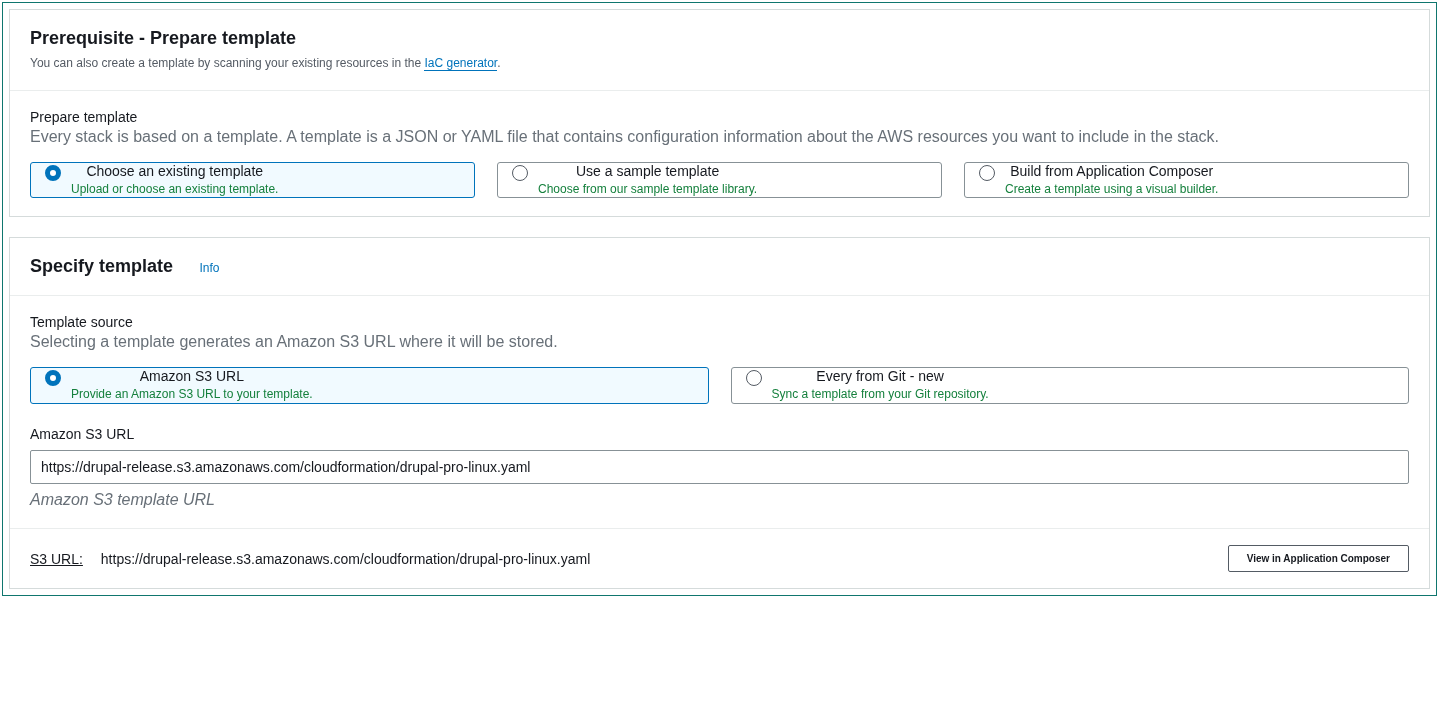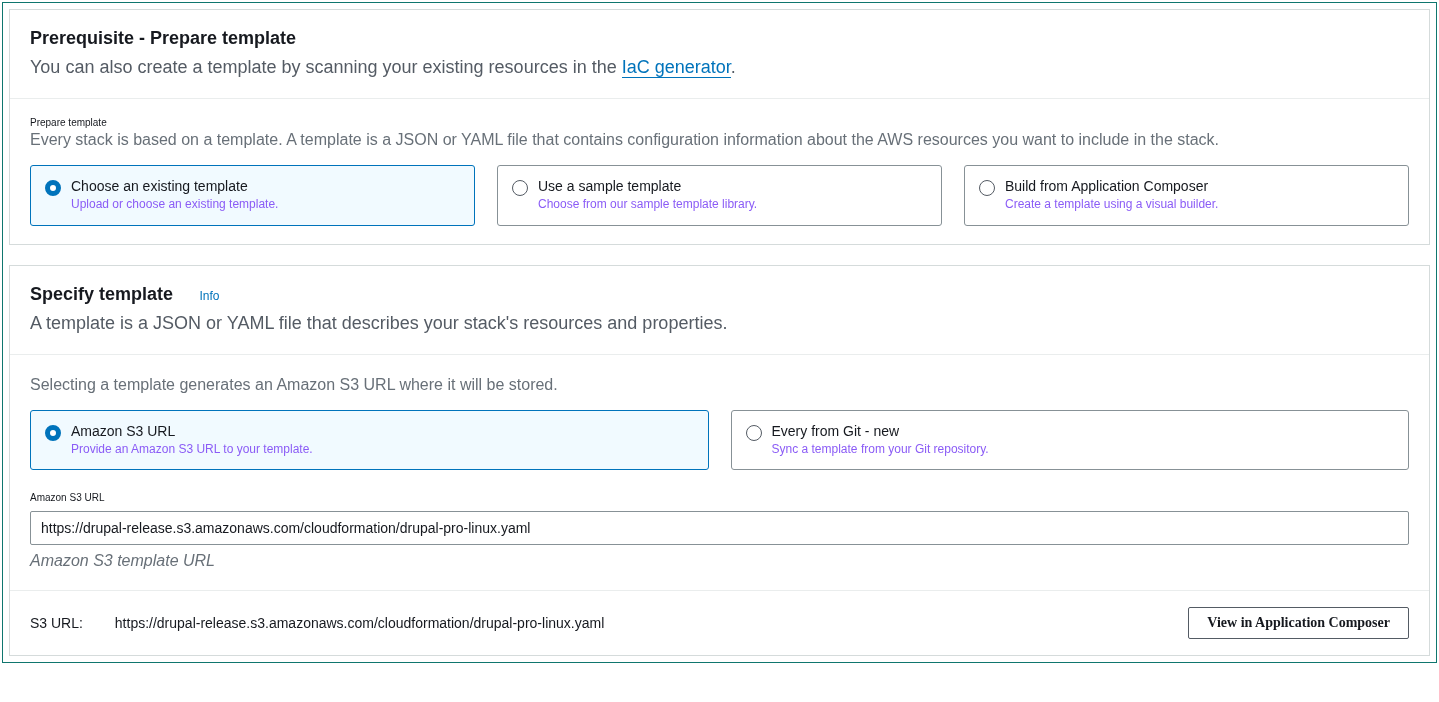--- a/index.html
+++ b/index.html
@@ -41,39 +41,39 @@
 
     .info-link {
       font-size: 12px;
       font-weight: 400;
       color: #0073bb;
       margin-left: 22px;
       cursor: pointer;
     }
 
     .panel-desc {
-      font-size: 18px;
+      font-size: 12px;
       color: #545b64;
       margin-top: 6px;
       line-height: 1.4;
     }
 
     .inline-link {
       color: #0073bb;
       text-decoration: none;
       border-bottom: 1px solid #0073bb;
       cursor: pointer;
     }
 
     .section {
       padding: 18px 20px;
     }
 
     .field-label {
-      font-size: 10px;
+      font-size: 14px;
       color: #16191f;
       font-weight: 400;
     }
 
     .field-hint {
       font-size: 16px;
       color: #687078;
       margin-top: 2px;
       line-height: 1.3;
     }
@@ -81,26 +81,27 @@
     .option-row {
       display: flex;
       gap: 22px;
       margin-top: 14px;
     }
 
     .option-card {
       flex: 1;
       border: 1px solid #879196;
       border-radius: 3px;
-      padding: 12px 14px;
+      padding: 0 14px;
       display: flex;
       align-items: flex-start;
       gap: 10px;
       cursor: pointer;
       background: #ffffff;
+      text-align: center;
     }
 
     .option-card.selected {
       border-color: #0073bb;
       background: #f1faff;
     }
 
     .option-radio {
       flex-shrink: 0;
       width: 16px;
@@ -119,21 +120,21 @@
     }
 
     .option-body .option-title {
       font-size: 14px;
       color: #16191f;
       font-weight: 400;
     }
 
     .option-body .option-sub {
       font-size: 12px;
-      color: #8b5cf6;
+      color: #15803d;
       margin-top: 3px;
       line-height: 1.3;
     }
 
     .badge-new {
     }
 
     .text-input {
       width: 100%;
       padding: 6px 10px;
@@ -151,32 +152,32 @@
       align-items: center;
       padding: 16px 20px;
       border-top: 1px solid #eaeded;
     }
 
     .s3-display {
       font-size: 14px;
       color: #16191f;
     }
 
-    .s3-display-label { margin-right: 28px; }
+    .s3-display-label { margin-right: 14px; text-decoration: underline; }
 
     .btn {
       border: 1px solid #545b64;
       background: #ffffff;
       color: #16191f;
-      font-size: 14px;
+      font-size: 10px;
       font-weight: 700;
       padding: 7px 18px;
       border-radius: 2px;
       cursor: pointer;
-      font-family: Liberation Serif, serif;
+      font-family: Liberation Sans, sans-serif;
     }
   </style>
 </head>
 <body>
 
 <div class="outer-border">
 
   <div class="panel">
     <div class="panel-header">
       <h2 class="panel-title">Prerequisite - Prepare template</h2>
@@ -212,24 +213,24 @@
           </div>
         </div>
       </div>
     </div>
   </div>
 
   <div class="panel">
     <div class="panel-header">
       <h2 class="panel-title">Specify template</h2>
       <span class="info-link">Info</span>
-      <p class="panel-desc">A template is a JSON or YAML file that describes your stack's resources and properties.</p>
     </div>
 
     <div class="section">
+      <div class="field-label">Template source</div>
       <div class="field-hint">Selecting a template generates an Amazon S3 URL where it will be stored.</div>
 
       <div class="option-row">
         <div class="option-card selected">
           <div class="option-radio"></div>
           <div class="option-body">
             <div class="option-title">Amazon S3 URL</div>
             <div class="option-sub">Provide an Amazon S3 URL to your template.</div>
           </div>
         </div>

